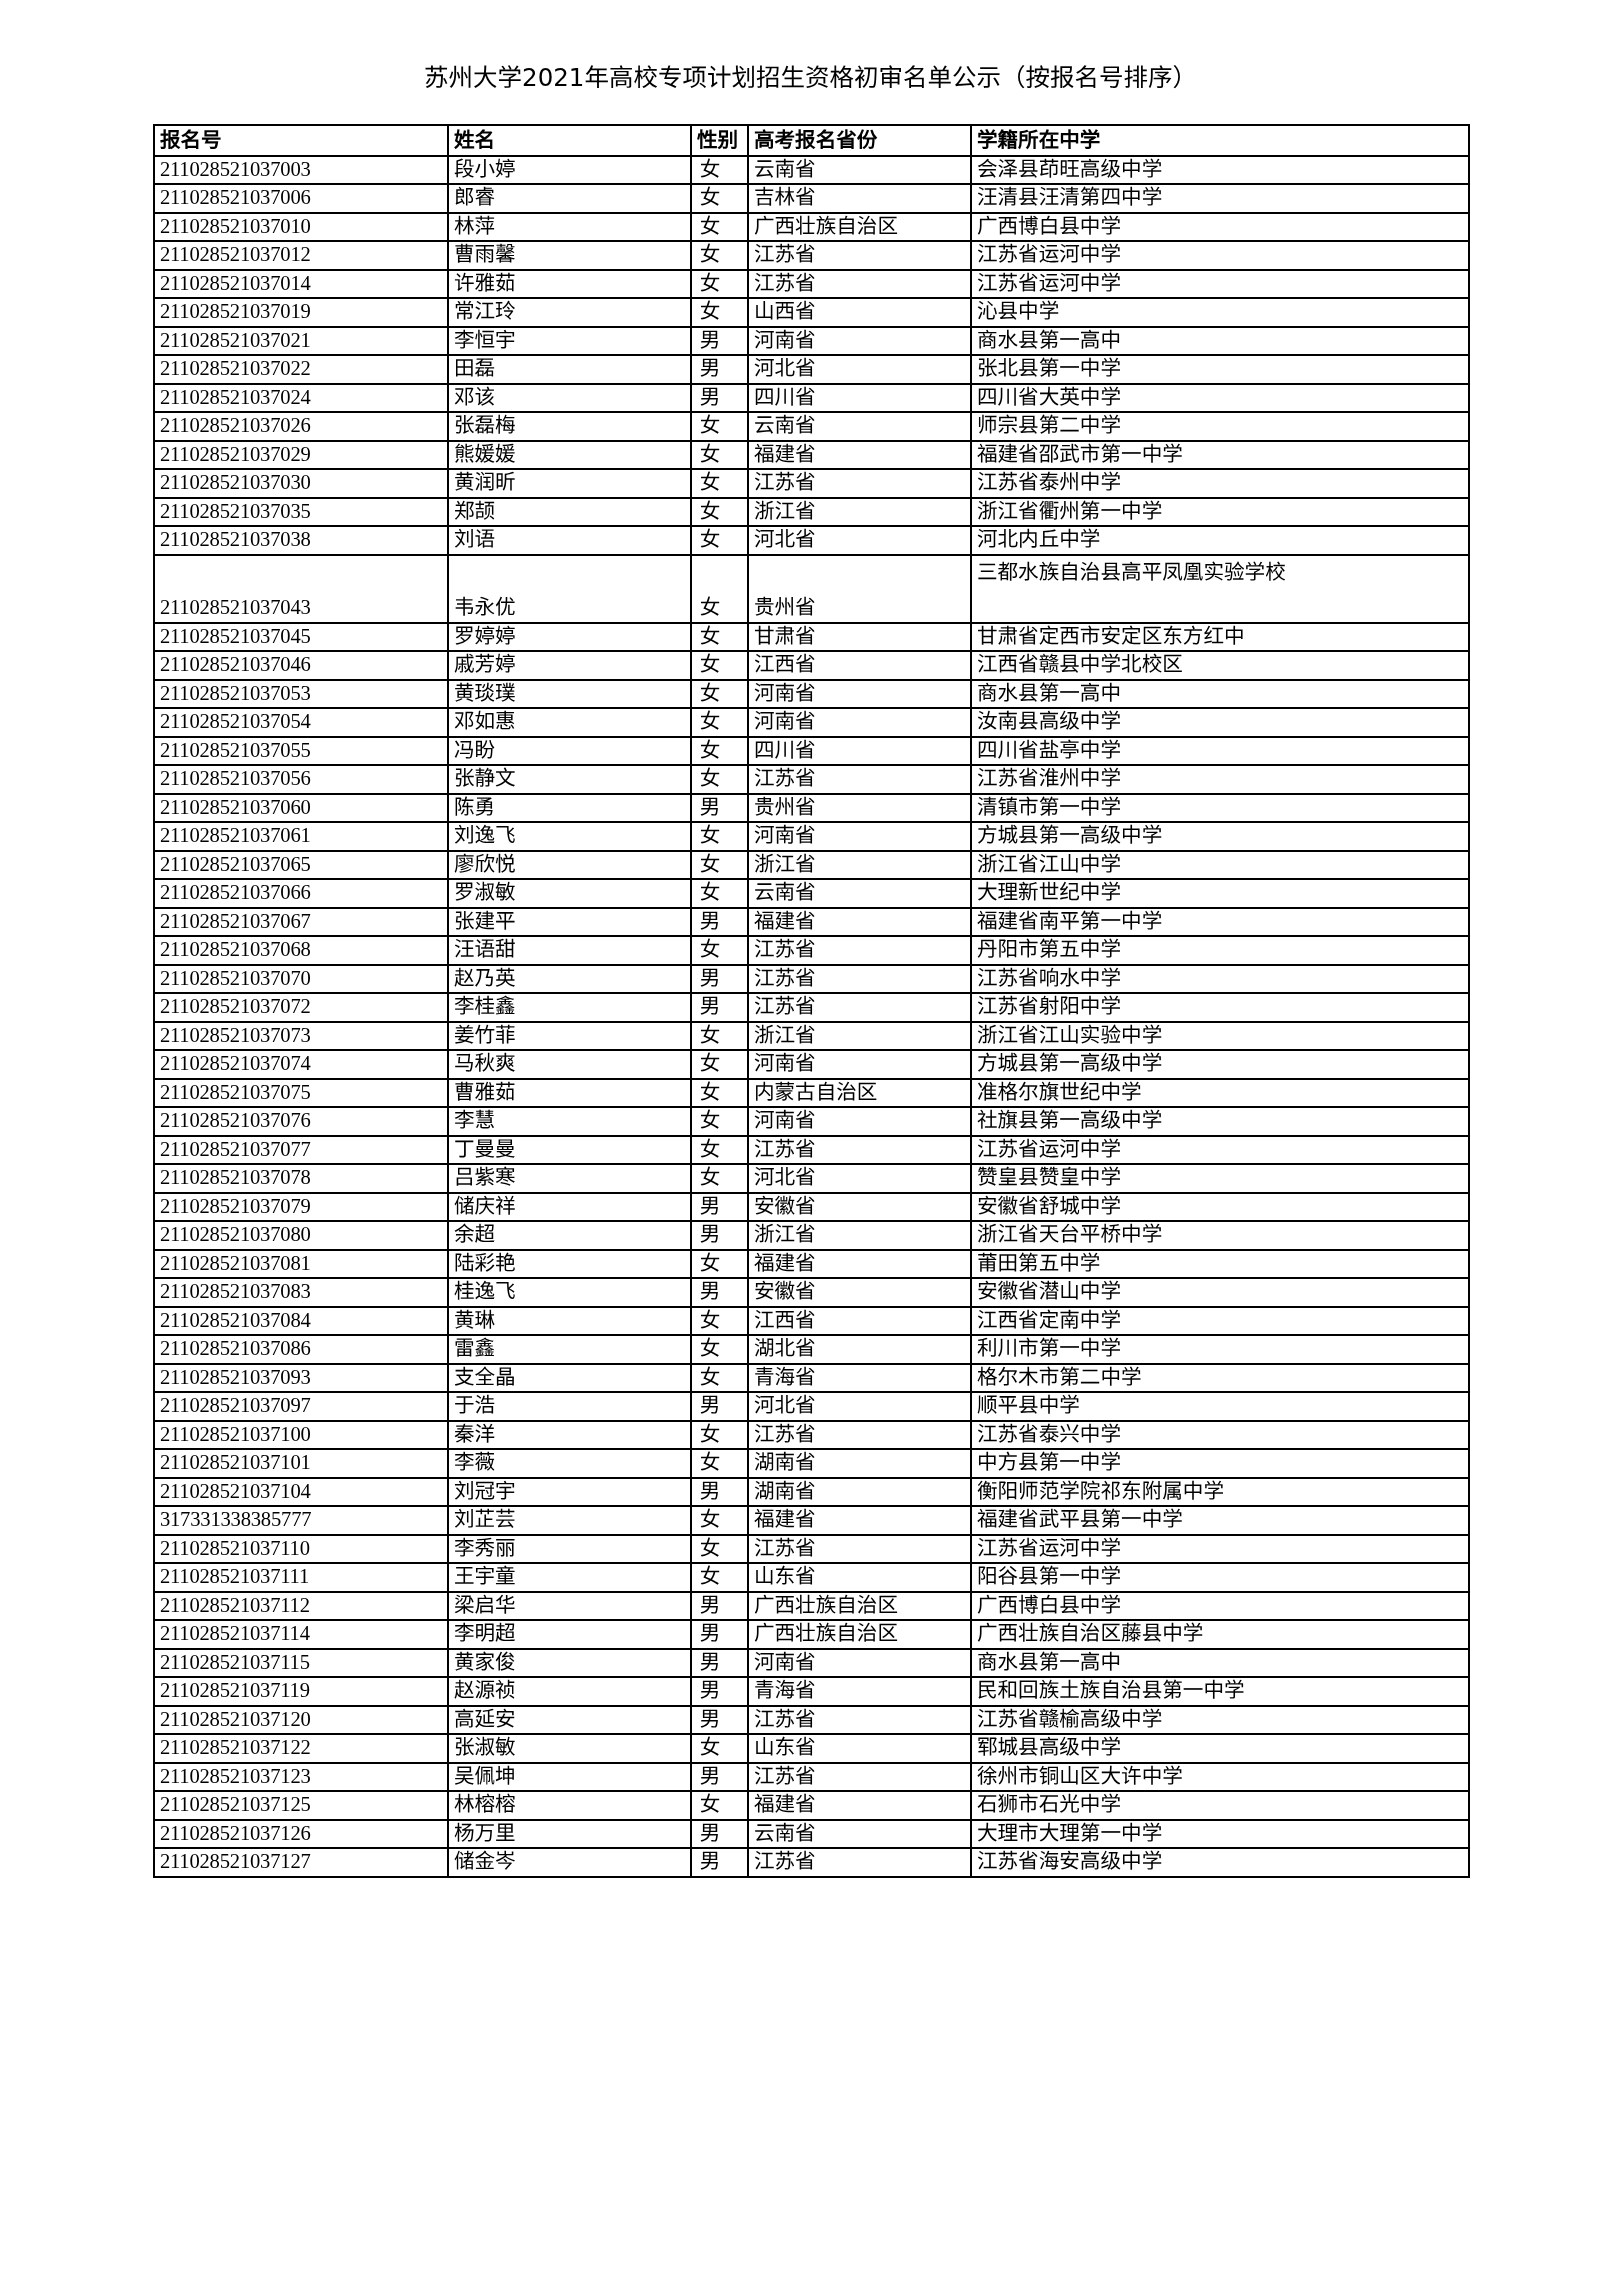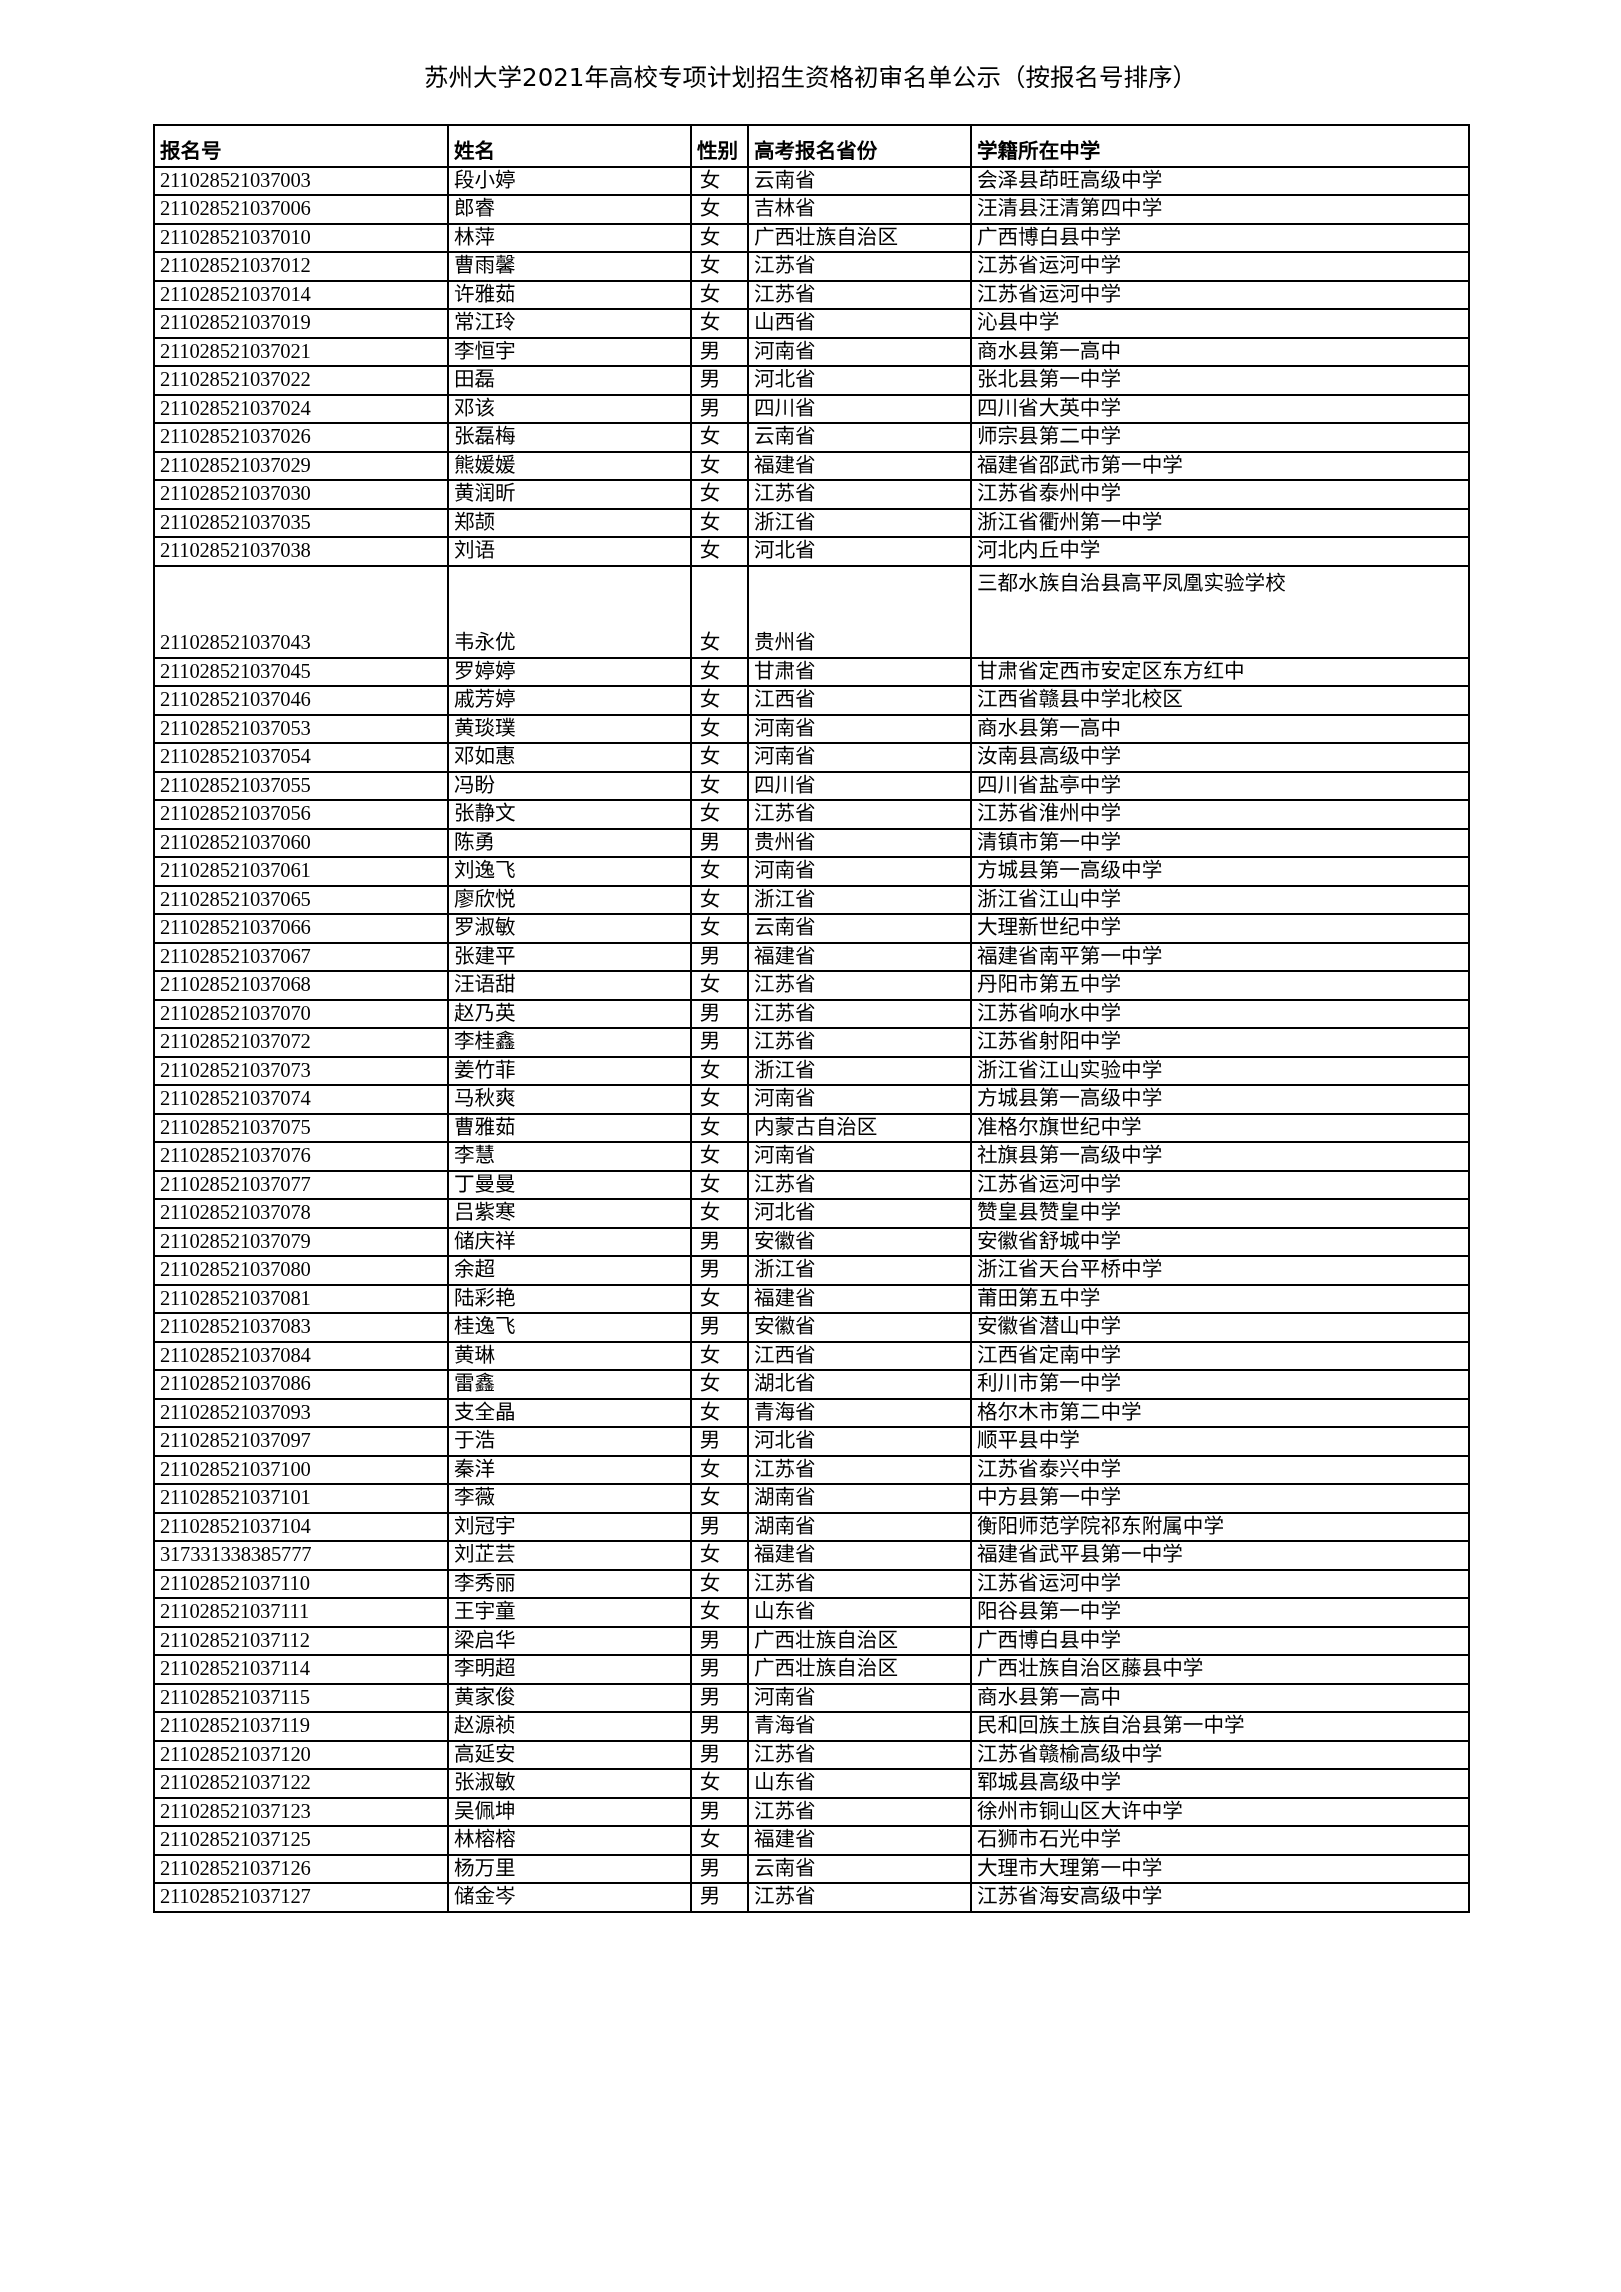--- a/index.html
+++ b/index.html
@@ -59,36 +59,36 @@
     overflow: visible;
     height: 27.4px;
     box-sizing: border-box;
   }
   table.listing thead th {
     font-family: "DejaVu Sans", "Liberation Sans", sans-serif;
     font-weight: bold;
     font-size: 20.6px;
     text-align: left;
     vertical-align: bottom;
-    height: 42px;
+    height: 31px;
   }
   table.listing tbody td {
     font-family: "Liberation Serif", "DejaVu Serif", serif;
     font-weight: normal;
     text-align: left;
   }
   table.listing td.cell-id {
     font-family: "Liberation Serif", "DejaVu Serif", serif;
     letter-spacing: -0.2px;
     border-radius: 11px;
   }
   table.listing td.cell-sex { text-align: left; padding-left: 7.8px; }
   
   table.listing tr.row-tall td {
-    height: 92px;
+    height: 68px;
     white-space: normal;
     vertical-align: bottom;
   }
   table.listing tr.row-tall td.cell-school {
     vertical-align: top;
     padding-top: 2.9px;
     line-height: 1.35;
     white-space: normal;
   }
 </style>

